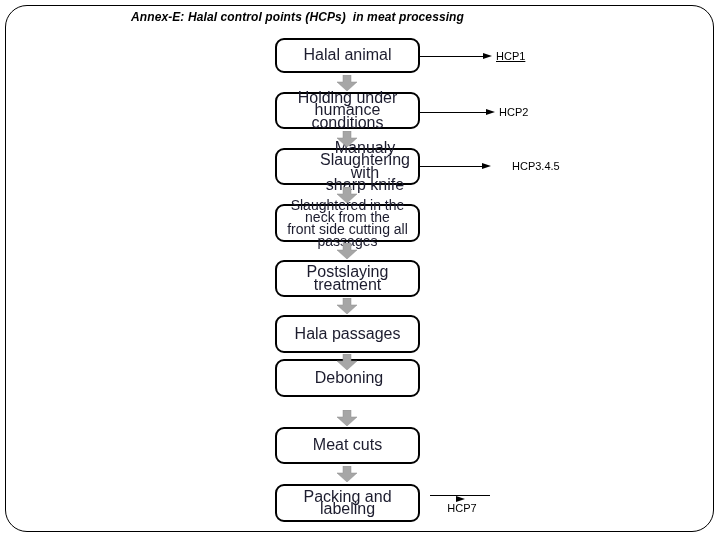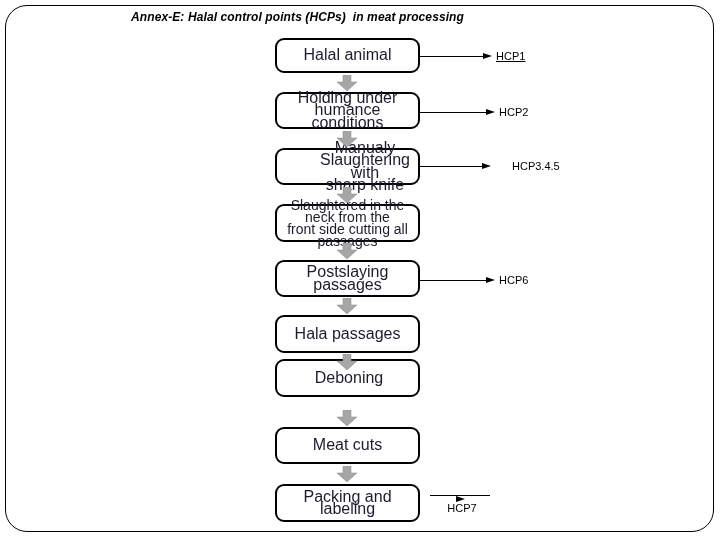--- a/index.html
+++ b/index.html
@@ -53,21 +53,21 @@
 
   <div class="title">Annex-E: Halal control points (HCPs)  in meat processing</div>
 
   <div class="box b1">Halal animal</div>
   <div class="box b2">Holding under humance
 conditions</div>
   <div class="box b3">Manualy Slaughtering with
 sharp knife</div>
   <div class="box b4">Slaughtered in the neck from the
 front side cutting all passages</div>
-  <div class="box b5">Postslaying passages</div>
+  <div class="box b5">Postslaying treatment</div>
   <div class="box b6">Hala passages</div>
   <div class="box b7">Deboning</div>
   <div class="box b8">Meat cuts</div>
   <div class="box b9">Packing and labeling</div>
 
   <div class="darr d1">
     <svg width="22" height="16" viewBox="0 0 22 16">
         <polygon points="7,0 15,0 15,7 21,7 11,16 1,7 7,7" fill="#a6a6a6" stroke="#8f8f8f" stroke-width="0.5"></polygon>
       </svg>
   </div>
@@ -115,23 +115,18 @@
   <div class="hcp h2">
     <div class="hline"></div>
     <div class="ahead"></div>
     <span class="hcp-label">HCP2</span>
   </div>
   <div class="hcp h3">
     <div class="hline"></div>
     <div class="ahead"></div>
     <span class="hcp-label">HCP3.4.5</span>
   </div>
-  <div class="hcp h4">
-    <div class="hline"></div>
-    <div class="ahead"></div>
-    <span class="hcp-label">HCP6</span>
-  </div>
   <div class="hcp h5">
     <div class="hline"></div>
     <div class="ahead"></div>
     <span class="hcp-label">HCP7</span>
   </div>
 </div>
 
 </body></html>

